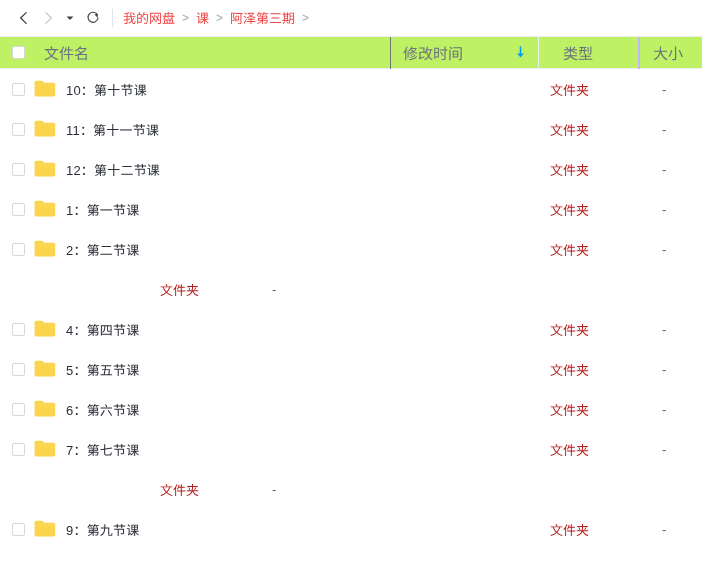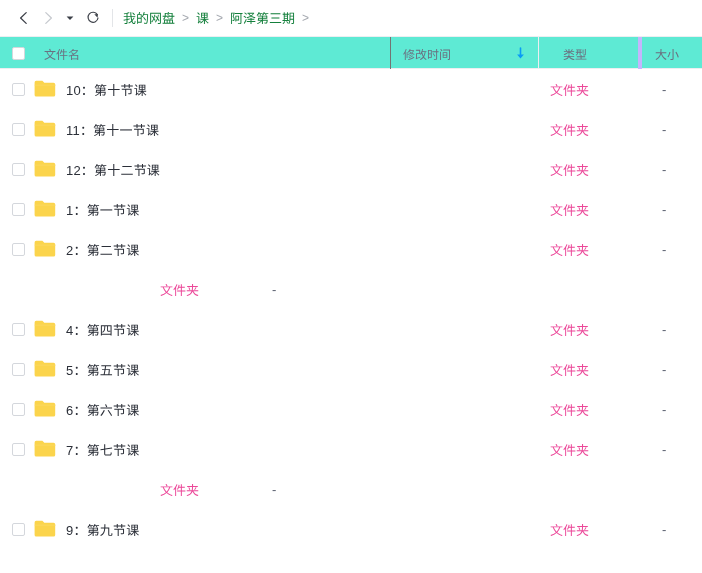--- a/index.html
+++ b/index.html
@@ -62,39 +62,40 @@
     flex: 0 0 auto;
   }
   .breadcrumb {
     display: flex;
     align-items: center;
     font-size: 13px;
     line-height: 1;
     white-space: nowrap;
   }
   .crumb {
-    color: #15803d;
+    color: #ef4444;
     cursor: pointer;
     padding: 1px 0;
   }
   .crumb-sep {
     color: #a5a9b0;
     margin: 0 7px;
     font-size: 12px;
     user-select: none;
   }
 
   
   .table-head {
     height: 32px;
     display: flex;
+    align-items: center;
     box-sizing: border-box;
     border-bottom: 1px solid #eceef1;
-    background: #5eead4;
-    font-size: 12px;
+    background: #bef264;
+    font-size: 15px;
     color: #6a7180;
   }
   .th {
     display: flex;
     align-items: center;
     height: 32px;
     box-sizing: border-box;
   }
   .th-name {
     flex: 0 0 390px;
@@ -110,21 +111,21 @@
   }
   .th-type {
     flex: 0 0 100px;
     padding-left: 24px;
     border-left: 1px solid #eceef1;
     cursor: pointer;
   }
   .th-size {
     flex: 1 1 auto;
     padding-left: 13px;
-    border-left: 4px solid #c4b5fd;
+    border-left: 2px solid #c4b5fd;
     cursor: pointer;
   }
   .checkbox {
     width: 13px;
     height: 13px;
     border: 1px solid #d4d7dc;
     border-radius: 2px;
     background: #ffffff;
     box-sizing: border-box;
     flex: 0 0 auto;
@@ -161,21 +162,21 @@
     min-width: 0;
   }
   .cell-time {
     flex: 0 0 148px;
     padding-left: 12px;
     color: #5a6170;
   }
   .cell-type {
     flex: 0 0 100px;
     padding-left: 12px;
-    color: #ec4899;
+    color: #b91c1c;
   }
   .cell-size {
     flex: 1 1 auto;
     padding-left: 24px;
     color: #5a6170;
   }
   .cell-name .checkbox { margin-right: 9px; }
   .folder-icon {
     width: 22px;
     height: 18px;

